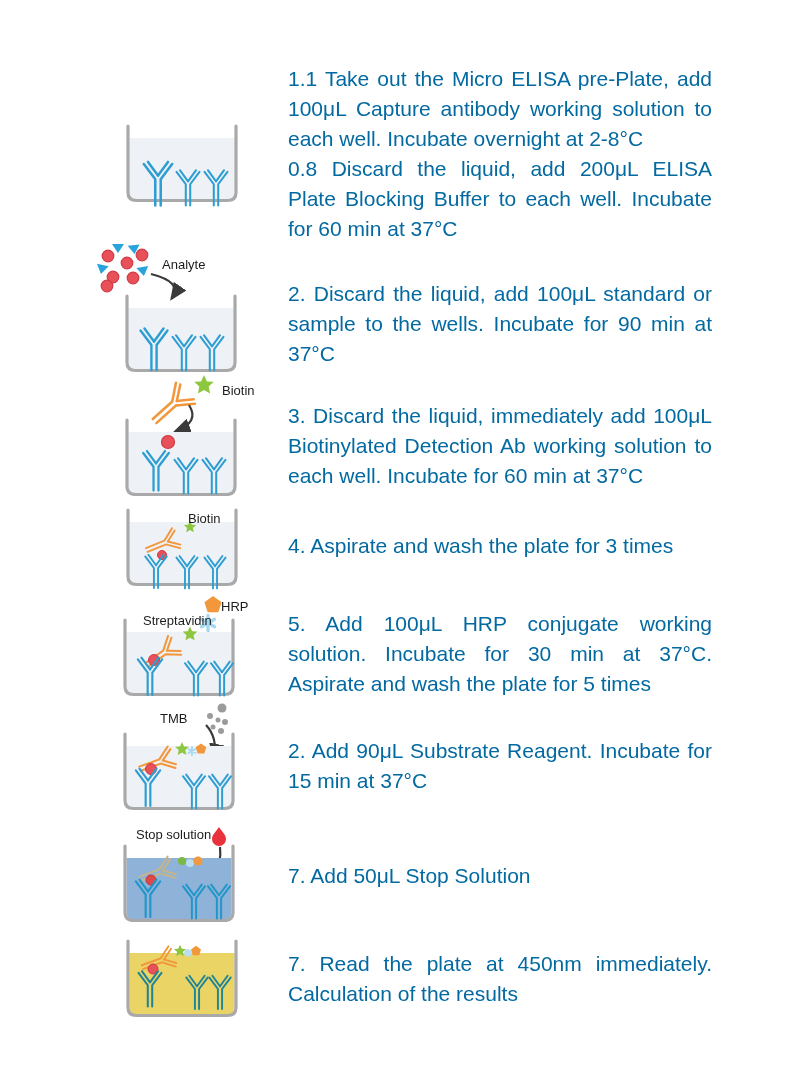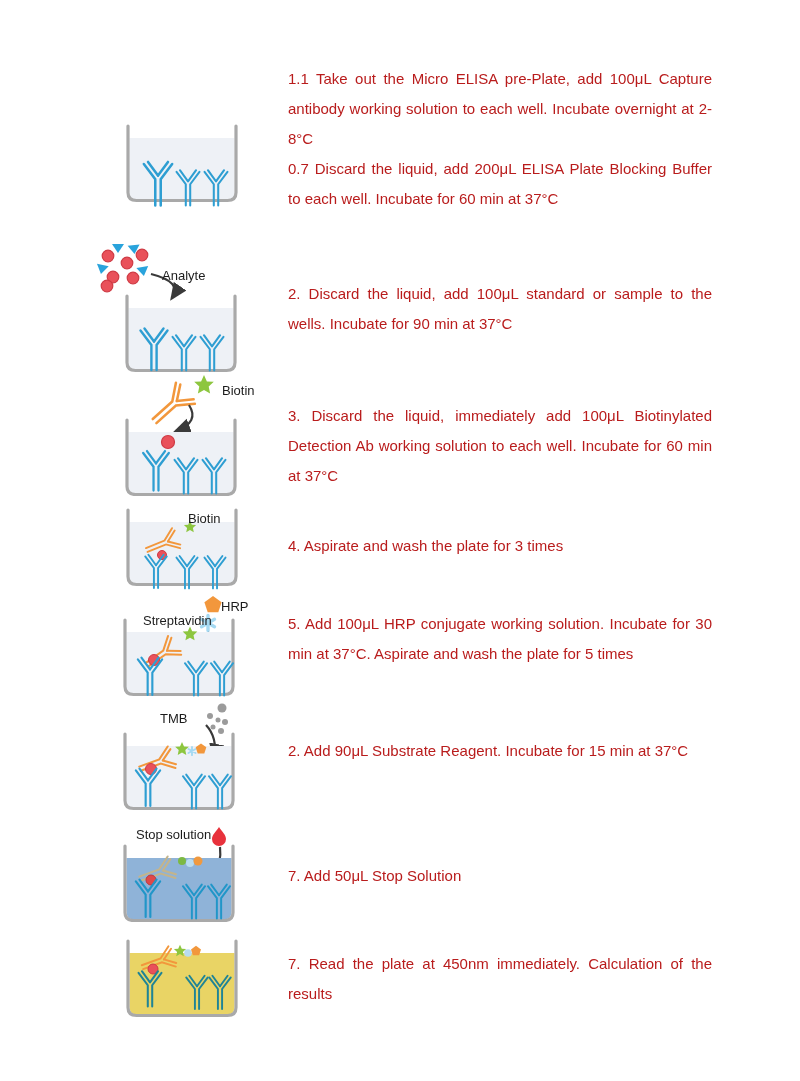--- a/index.html
+++ b/index.html
@@ -1,19 +1,19 @@
 <!DOCTYPE html>
 <html><head>
 <meta charset="utf-8">
 <style>
   html,body{margin:0;padding:0;background:#fff;}
   .page{position:relative;width:800px;height:1081px;background:#ffffff;
         font-family:"Liberation Sans",sans-serif;overflow:hidden;}
-  .step-text{position:absolute;left:288px;width:424px;font-size:15px;
-             line-height:30px;color:#b91c1c;text-align:justify;}
+  .step-text{position:absolute;left:288px;width:424px;font-size:21px;
+             line-height:30px;color:#0369a1;text-align:justify;}
   .step-text p{margin:0;}
   .ill{position:absolute;}
   .ill-label{position:absolute;font-size:13px;color:#1c1c1c;white-space:nowrap;}
 </style>
 </head>
 <body>
 
 <div class="page">
 
   <svg width="0" height="0" style="position:absolute" aria-hidden="true">
@@ -71,21 +71,21 @@
     <path d="M63,36 Q95,44 84,60" fill="none" stroke="#3a3a3a" stroke-width="2.2" marker-end="url(#ah)"></path>
     <g transform="translate(36,56)">
       <use href="#well"></use>
       <g color="#2e9ed2">
         <use href="#ab" transform="translate(30,46) scale(1.0)"></use>
         <use href="#ab" transform="translate(60,51) scale(0.85)"></use>
         <use href="#ab" transform="translate(88,51) scale(0.85)"></use>
       </g>
     </g>
   </svg>
-  <div class="ill-label" style="left:162px;top:268px">Analyte</div>
+  <div class="ill-label" style="left:162px;top:257px">Analyte</div>
 
   <svg class="ill" style="left:118px;top:372px" width="142" height="124">
     <g color="#f2973c">
       <use href="#ab" transform="translate(60,28) rotate(48) scale(1.05)"></use>
     </g>
     <use href="#star" transform="translate(86,13)"></use>
     <path d="M71,33 Q82,50 58,59" fill="none" stroke="#3a3a3a" stroke-width="2.2" marker-end="url(#ah)"></path>
     <g transform="translate(6,46)">
       <use href="#well"></use>
       <circle cx="44" cy="24" r="6.5" fill="#e9515a" stroke="#cf3a44" stroke-width="1.2"></circle>
@@ -198,21 +198,21 @@
       <g color="#1f8496">
         <use href="#ab" transform="translate(25,42) scale(0.85)"></use>
         <use href="#ab" transform="translate(72,46) scale(0.8)"></use>
         <use href="#ab" transform="translate(95,46) scale(0.8)"></use>
       </g>
     </g>
   </svg>
 
   <div class="step-text" style="top:64px">
     <p>1.1 Take out the Micro ELISA pre-Plate, add 100μL Capture antibody working solution to each well. Incubate overnight at 2-8°C</p>
-    <p>0.7 Discard the liquid, add 200μL ELISA Plate Blocking Buffer to each well. Incubate for 60 min at 37°C</p>
+    <p>0.8 Discard the liquid, add 200μL ELISA Plate Blocking Buffer to each well. Incubate for 60 min at 37°C</p>
   </div>
   <div class="step-text" style="top:279px">
     <p>2. Discard the liquid, add 100μL standard or sample to the wells. Incubate for 90 min at 37°C</p>
   </div>
   <div class="step-text" style="top:401px">
     <p>3. Discard the liquid, immediately add 100μL Biotinylated Detection Ab working solution to each well. Incubate for 60 min at 37°C</p>
   </div>
   <div class="step-text" style="top:531px">
     <p>4. Aspirate and wash the plate for 3 times</p>
   </div>

